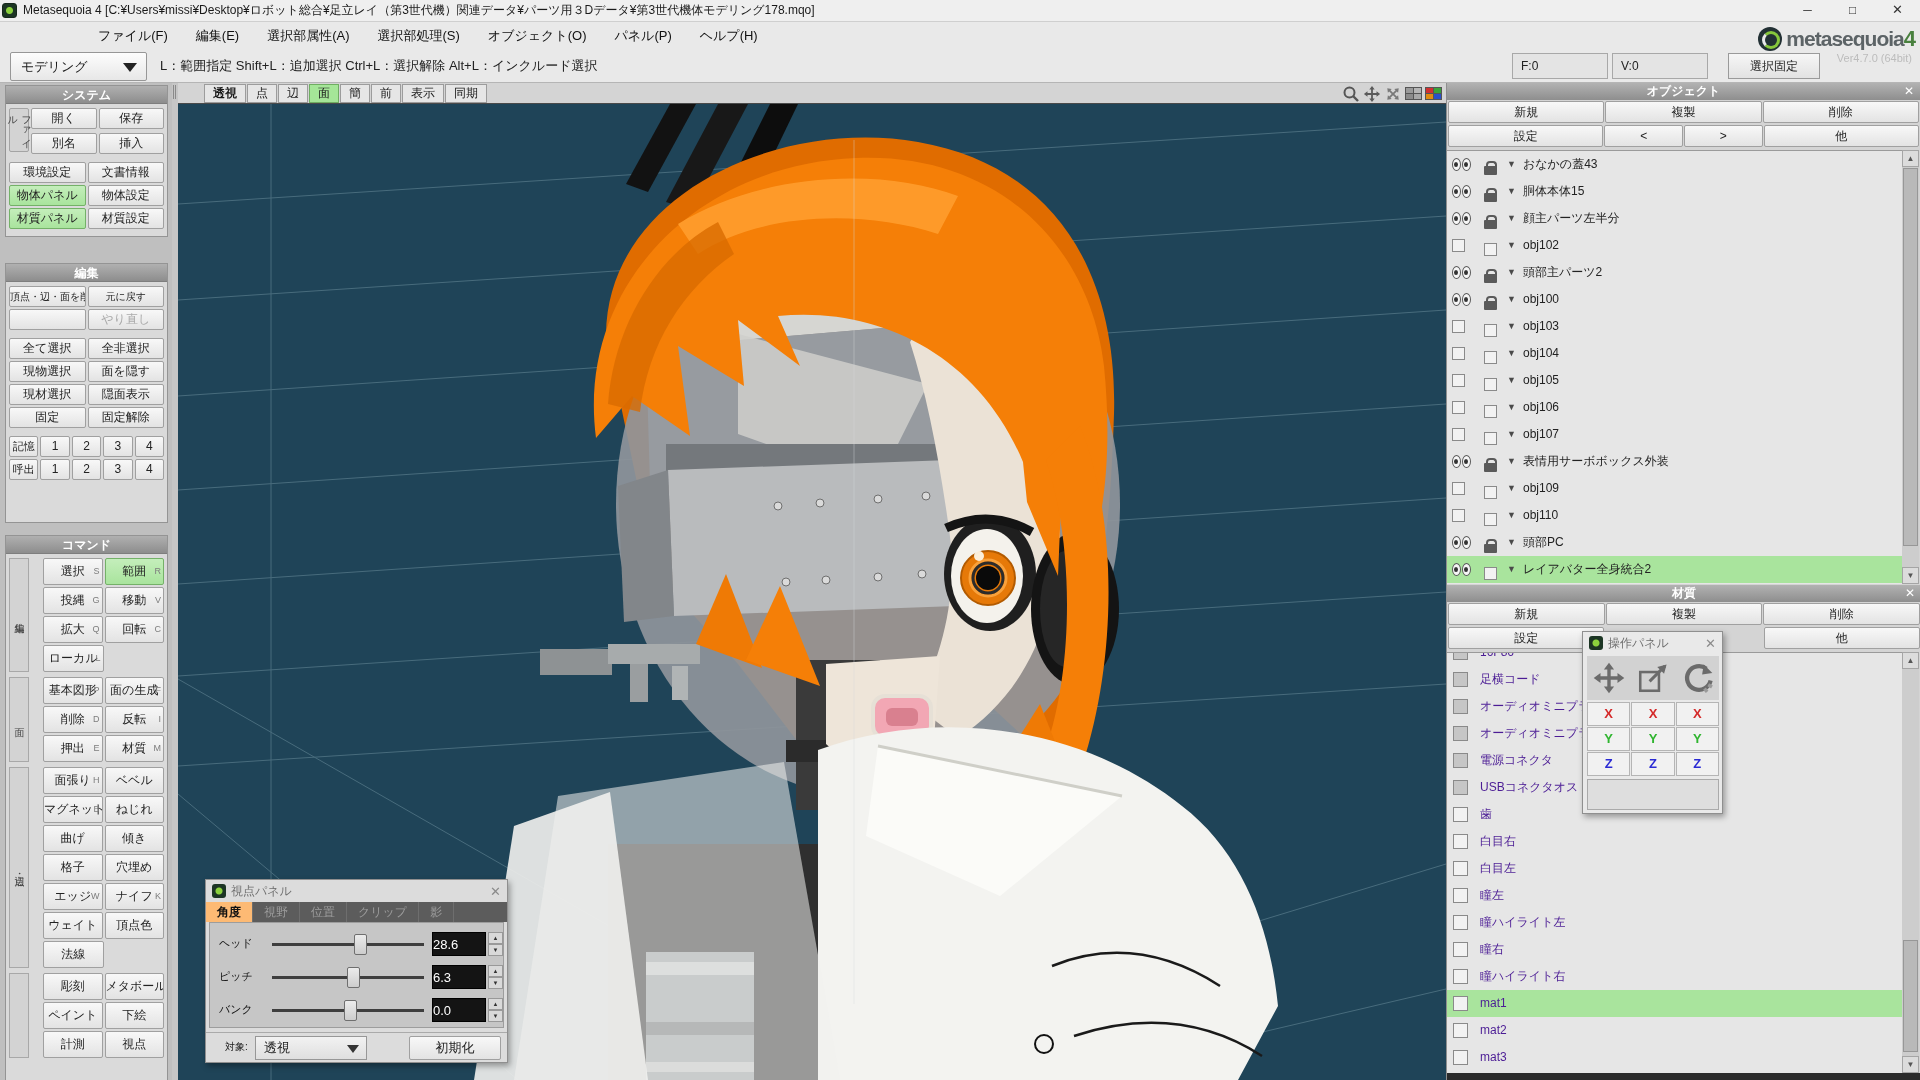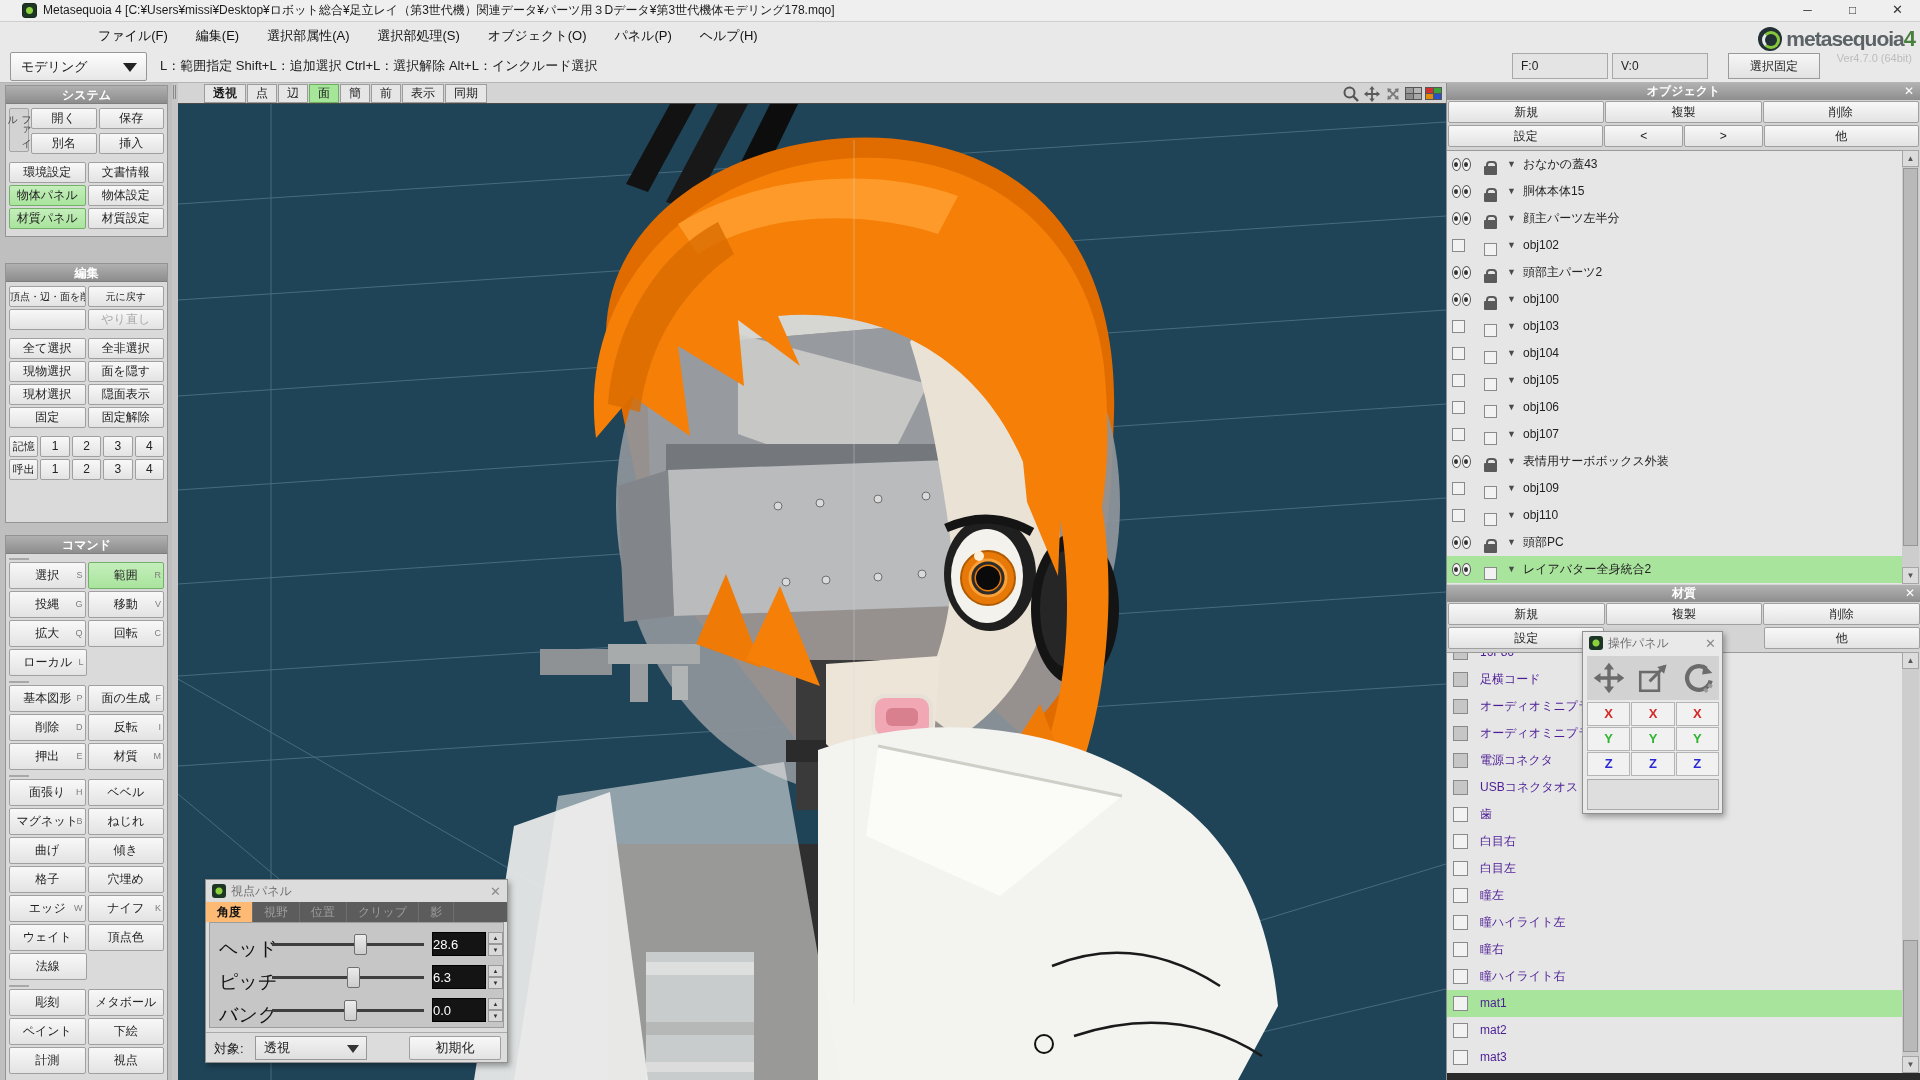--- a/index.html
+++ b/index.html
@@ -2,21 +2,21 @@
 <html><head>
 <meta charset="utf-8">
 <style>
   * { margin:0; padding:0; box-sizing:border-box; }
   html,body { width:1920px; height:1080px; overflow:hidden; }
   body { font-family:"Liberation Sans","DejaVu Sans",sans-serif; background:#d6d6d6; color:#1a1a1a; }
   #root { position:relative; width:1920px; height:1080px; overflow:hidden; background:#d2d2d2; }
 
   
   #titlebar { position:absolute; left:0; top:0; width:1920px; height:22px; background:#efefef;
-    border-bottom:1px solid #cfcfcf; display:flex; align-items:center; padding-left:22px; font-size:12px; }
+    border-bottom:1px solid #cfcfcf; display:flex; align-items:center; padding-left:2px; font-size:12px; }
   #app-icon { width:15px; height:15px; border-radius:3px; margin-right:6px;
     background:radial-gradient(circle at 50% 50%, #8bd23c 0 3px, #1c3524 4px); border:1px solid #16281c; }
   #win-controls { position:absolute; right:0; top:0; height:22px; display:flex; }
   .winbtn { width:45px; height:22px; text-align:center; line-height:20px; font-size:12px; color:#333; }
   .winbtn.close { font-size:13px; }
 
   #menubar { position:absolute; left:0; top:22px; width:1920px; height:28px; background:#e9e9e9; display:flex;
     align-items:center; padding-left:84px; font-size:13px; }
   .menu-item { padding:0 14px; line-height:28px; color:#111; }
 
@@ -62,21 +62,21 @@
   .row2 { display:flex; gap:2px; margin-bottom:2px; }
   .row2 .btn { flex:1; height:21px; line-height:19px; }
   .gap6 { height:6px; }
 
   #sys-file { display:flex; gap:2px; margin-bottom:6px; }
   #sys-filetab { width:20px; height:44px; background:#d3d3d3; border:1px solid #a4a4a4; border-radius:2px;
     font-size:10px; color:#444; display:flex; align-items:center; justify-content:center;
     writing-mode:vertical-rl; }
   #sys-filegrid { flex:1; display:flex; flex-direction:column; gap:2px; }
 
-  .cmd-group { display:flex; gap:2px; margin-bottom:5px;flex-direction:column; }
+  .cmd-group { display:flex; gap:14px; margin-bottom:5px; }
   .cmd-label { width:20px; background:#d3d3d3; border:1px solid #a8a8a8; font-size:10px; color:#444;
     display:flex; align-items:center; justify-content:center; writing-mode:vertical-rl; }
   .cmd-rows { flex:1; display:flex; flex-direction:column; gap:2px; }
   .cmd-row { display:flex; gap:2px; }
   .cmd-row .btn { flex:1; height:27px; line-height:25px; font-size:12px; }
   .cmd-row .blank { flex:1; }
 
   .memrow { display:flex; gap:2px; margin-bottom:2px; }
   .memrow .mlabel { width:26px; height:21px; line-height:19px; font-size:11px; }
   .memrow .btn { flex:1; height:21px; line-height:19px; }
@@ -156,31 +156,31 @@
     text-align:center; line-height:22px; }
   #op-blank { position:absolute; left:4px; top:147px; width:132px; height:31px; background:#dedede; border:1px solid #aaa; }
 
   #view-panel { left:205px; top:879px; width:303px; height:184px; background:#dcdcdc; }
   #vw-tabs { position:absolute; left:0; top:22px; width:301px; height:20px; background:#5c5c5c; display:flex; }
   .vw-tab { padding:0 11px; line-height:20px; font-size:12px; color:#9d9d9d; border-right:1px solid #6e6e6e; }
   .vw-tab.active { background:#fdba74; color:#111; font-weight:bold; }
   #vw-body { position:absolute; left:3px; top:42px; width:295px; height:106px; background:#c6c6c6;
     border:1px solid #9d9d9d; }
   .sl-row { position:absolute; left:0; width:295px; height:30px; }
-  .sl-label { position:absolute; left:9px; top:7px; font-size:19px; color:#111; }
+  .sl-label { position:absolute; left:9px; top:7px; font-size:11px; color:#111; }
   .sl-track { position:absolute; left:62px; top:14px; width:152px; height:3px; background:#3e3e3e; }
   .sl-thumb { position:absolute; top:-9px; width:13px; height:21px; background:linear-gradient(#ececec,#cdcdcd);
     border:1px solid #6f6f6f; border-radius:2px; }
   .sl-val { position:absolute; left:222px; top:3px; width:54px; height:24px; background:#141414; color:#fff;
     font-size:13px; text-align:left; line-height:24px; padding-right:6px; border:1px solid #000; }
   .sl-spin { position:absolute; left:278px; top:3px; width:15px; height:24px; }
   .sp { position:absolute; left:0; width:15px; height:12px; background:#d9d9d9; border:1px solid #999;
     font-size:6px; color:#333; text-align:center; line-height:10px; }
   #vw-bottom { position:absolute; left:0px; top:152px; width:301px; height:30px; border-top:1px solid #aaa; }
-  #vw-target-label { position:absolute; left:8px; top:7px; font-size:13px; }
+  #vw-target-label { position:absolute; left:19px; top:7px; font-size:10px; }
   #vw-target { position:absolute; left:49px; top:3px; width:112px; height:24px;
     background:linear-gradient(#f2f2f2,#dfdfdf); border:1px solid #979797; font-size:13px;
     line-height:22px; padding-left:8px; }
   #vw-target .arr { position:absolute; right:7px; top:8px; width:0; height:0;
     border-left:6px solid transparent; border-right:6px solid transparent; border-top:8px solid #333; }
   #vw-reset { position:absolute; right:6px; top:3px; width:92px; height:24px; line-height:22px; font-size:13px;margin-left:46px; }
 </style>
 </head>
 <body>
 

